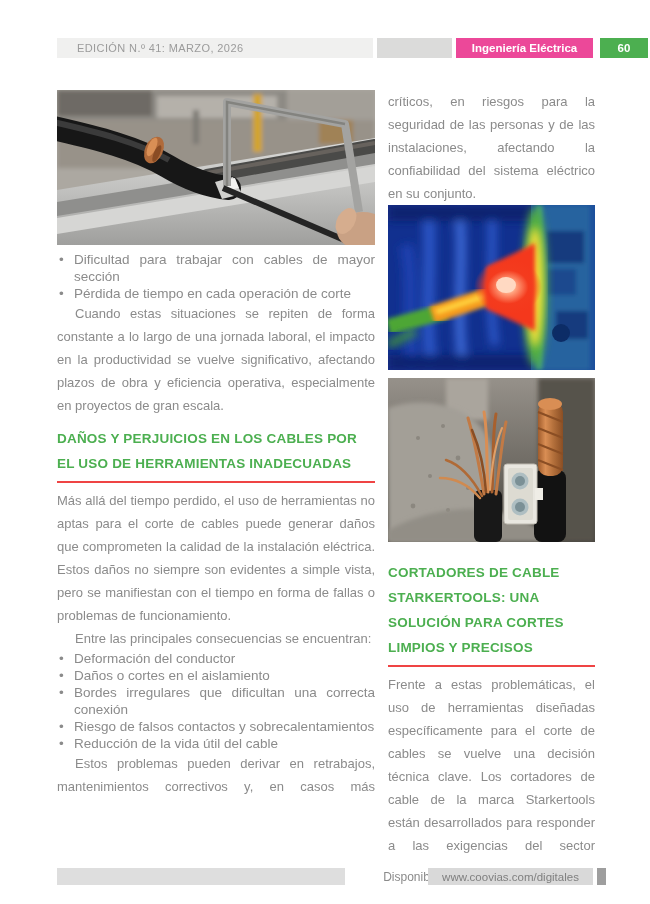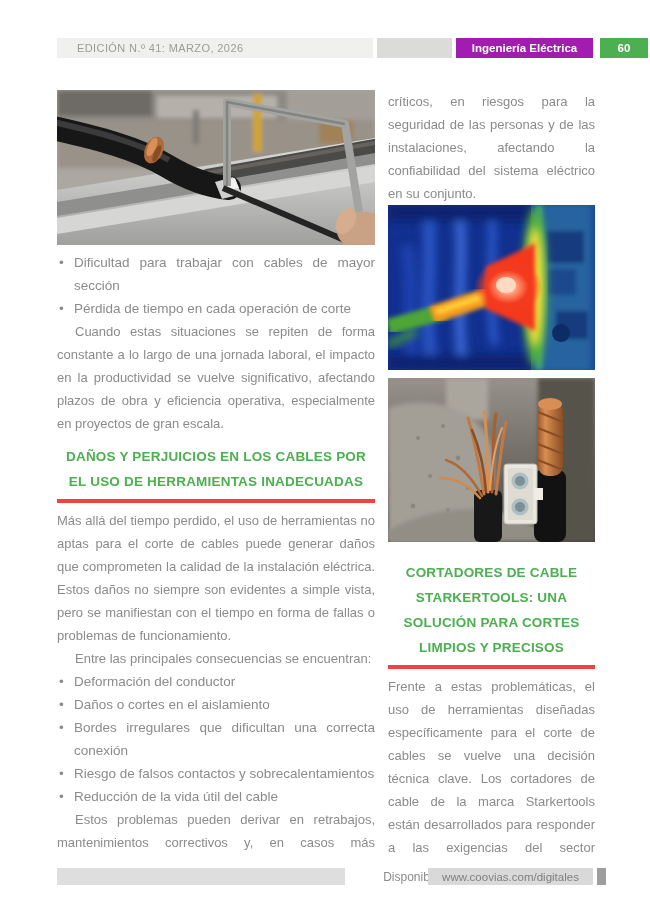--- a/index.html
+++ b/index.html
@@ -5,46 +5,46 @@
   html,body { margin:0; padding:0; background:#ffffff; }
   .page {
     position:relative; width:650px; height:904px; background:#ffffff;
     font-family:"Liberation Sans", sans-serif; overflow:hidden; margin:0 auto;
   }
   
   .mast { position:absolute; top:38px; height:20px; }
   .mast-bar { left:57px; width:316px; background:#f0f0ef; display:flex; align-items:center; }
   .mast-bar span { padding-left:20px; font-size:11px; color:#9b9b9b; letter-spacing:.4px; }
   .mast-mid { left:377px; width:75px; background:#dbdbda; }
-  .mast-section { left:456px; width:137px; background:#a21caf; display:flex; align-items:center; justify-content:center; }
+  .mast-section { left:456px; width:137px; background:#ec4899; display:flex; align-items:center; justify-content:center; }
   .mast-section span { font-size:11.5px; font-weight:bold; color:#ffffff; }
   .mast-page { left:600px; width:48px; background:#4caf50; display:flex; align-items:center; justify-content:center; }
   .mast-page span { font-size:11.5px; font-weight:bold; color:#ffffff; }
   
   .col { position:absolute; top:90px; }
   .col-left  { left:57px;  width:318px; }
   .col-right { left:388px; width:207px; }
   figure { margin:0; line-height:0; }
   .photo { display:block; width:100%; }
   .body-text {
     margin:0; font-size:13px; line-height:23px; color:#8b8b8b;
     text-align:justify; -webkit-hyphens:none; hyphens:none;
   }
   .ind { text-indent:18px; }
   .jlast { text-align-last:justify; }
   .bullets { list-style:none; margin:0; padding:0; }
   .bullets li {
-    position:relative; padding-left:17px; font-size:13.5px; line-height:23px;
+    position:relative; padding-left:17px; font-size:13.5px; line-height:17px;
     color:#8b8b8b; text-align:justify;
   }
   .bullets li::before { content:"\2022"; position:absolute; left:2px; color:#8b8b8b; }
   .green-head {
     margin:9px 0 6px 0; font-size:13.5px; font-weight:bold; color:#4caf50;
     line-height:25px; letter-spacing:.2px;
-    border-bottom:4px solid #ef4444; padding-bottom:5px;text-align:center;
+    border-bottom:2px solid #ef4444; padding-bottom:5px;
   }
   .mt6 { margin-top:6px; } .mt18 { margin-top:18px; }
   .fig-gap { margin-top:8px; }
   
   .foot { position:absolute; top:868px; height:17px; }
   .foot-bar { left:57px; width:288px; background:#dedede; }
   .foot-label { left:345px; width:83px; display:flex; align-items:center; justify-content:center;
                 font-size:12px; color:#8a8a8a;padding-left:33px; }
   .foot-url { left:428px; width:165px; background:#d9d9d9; display:flex; align-items:center;
               justify-content:center; font-size:11.5px; color:#7f7f7f; }

